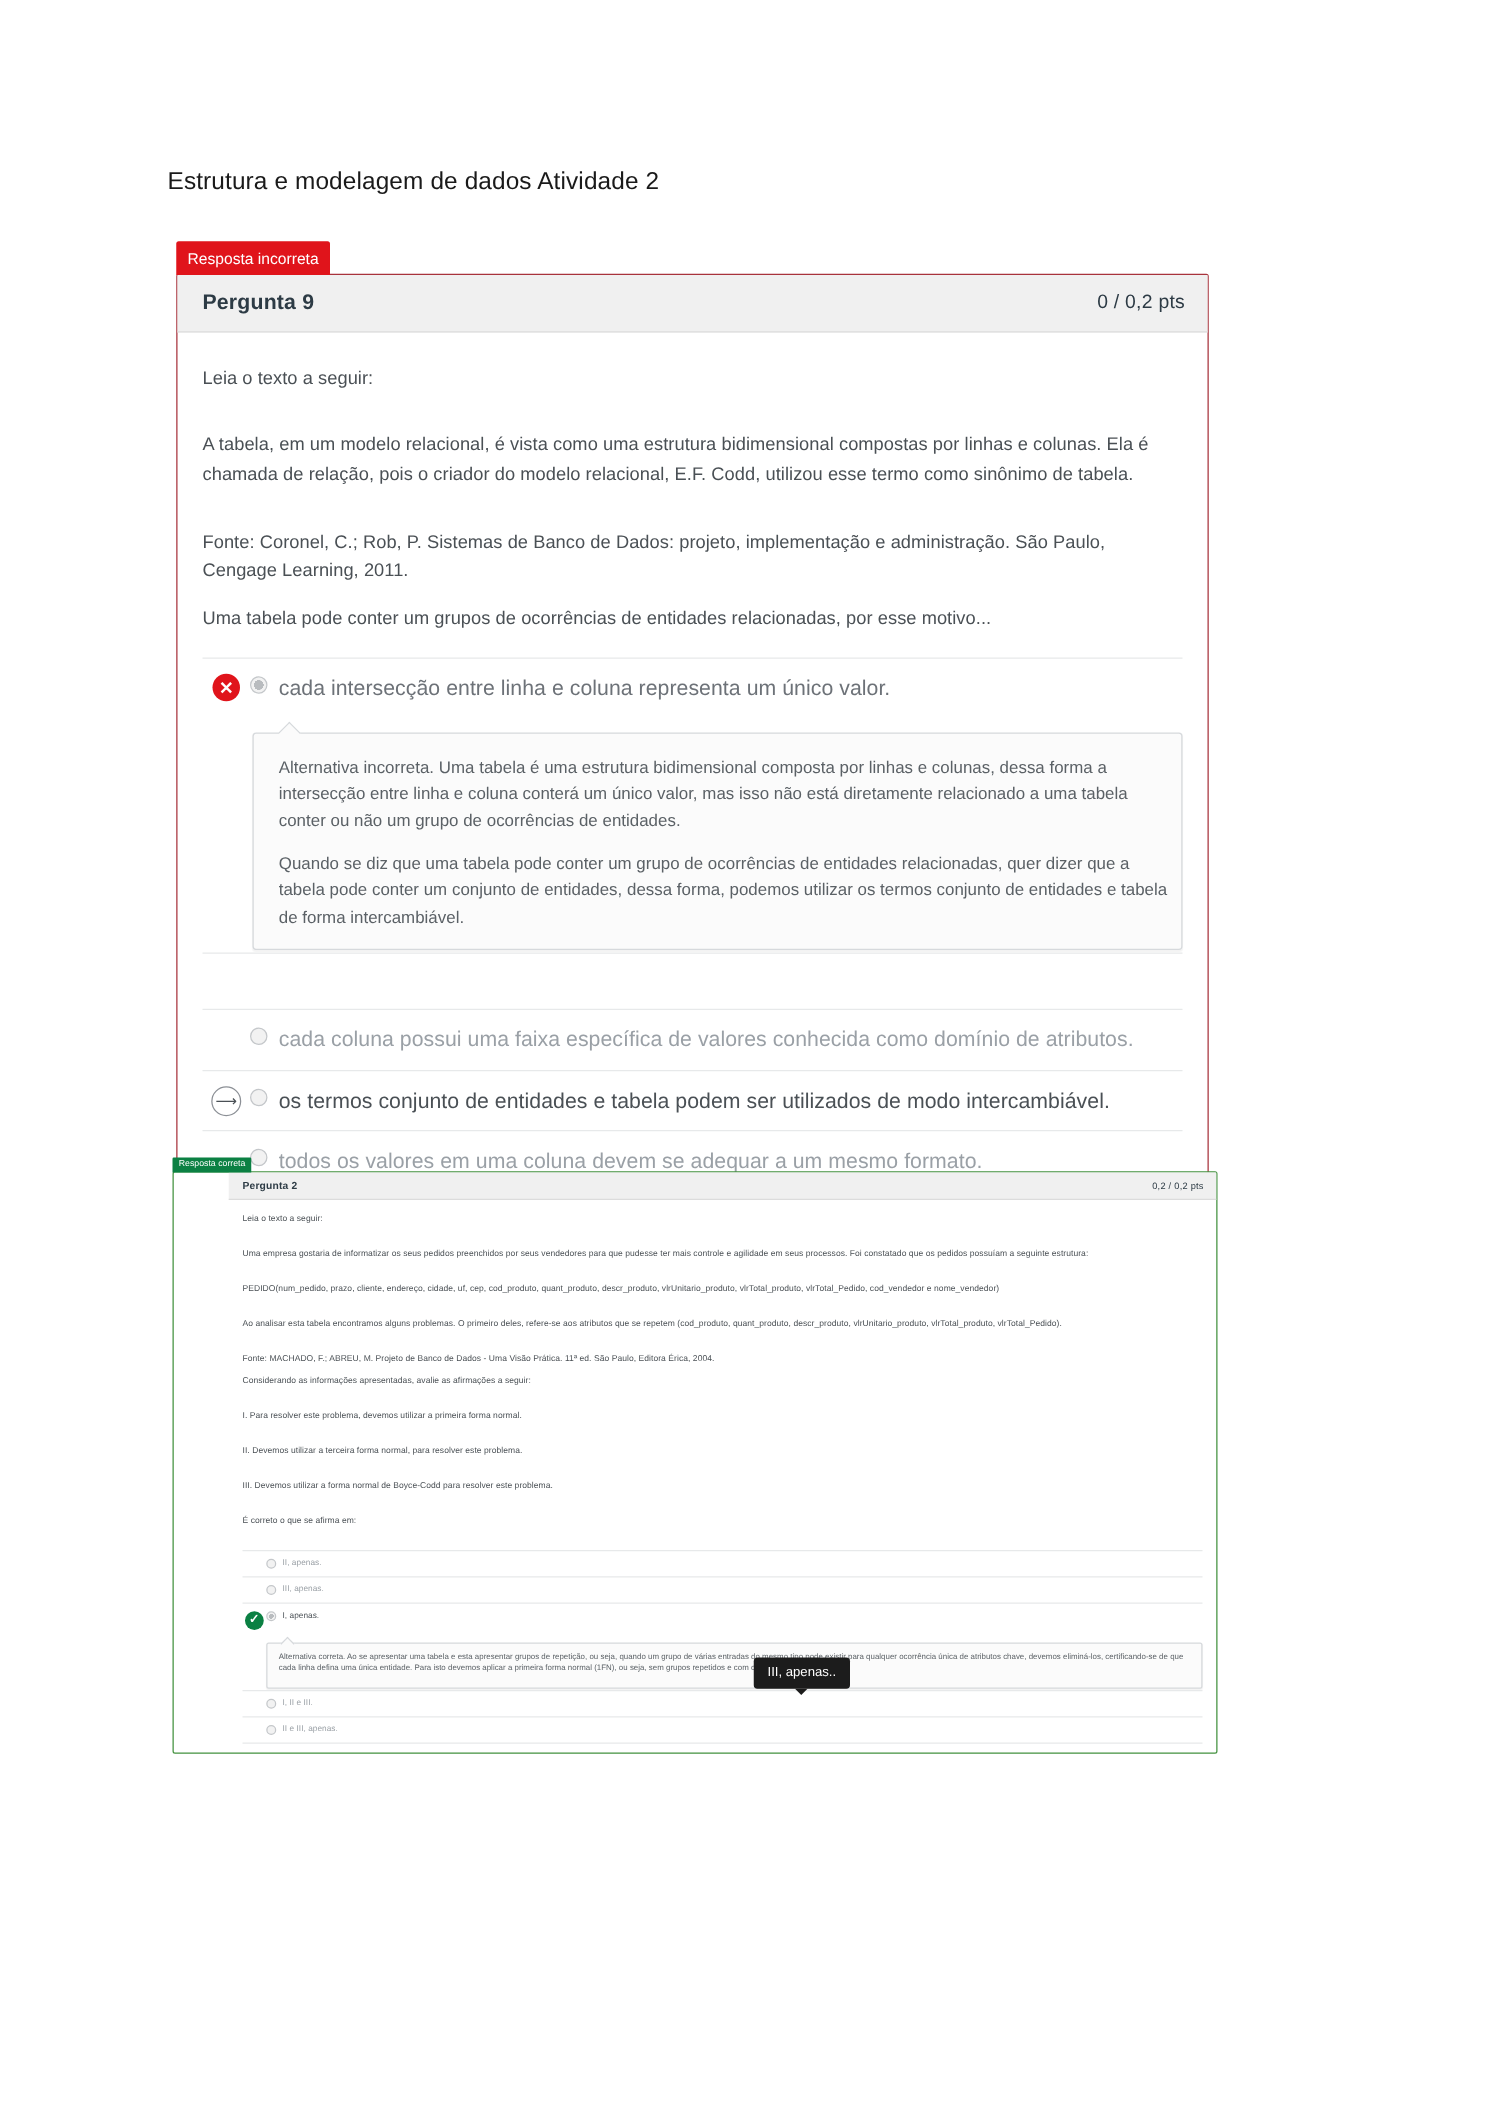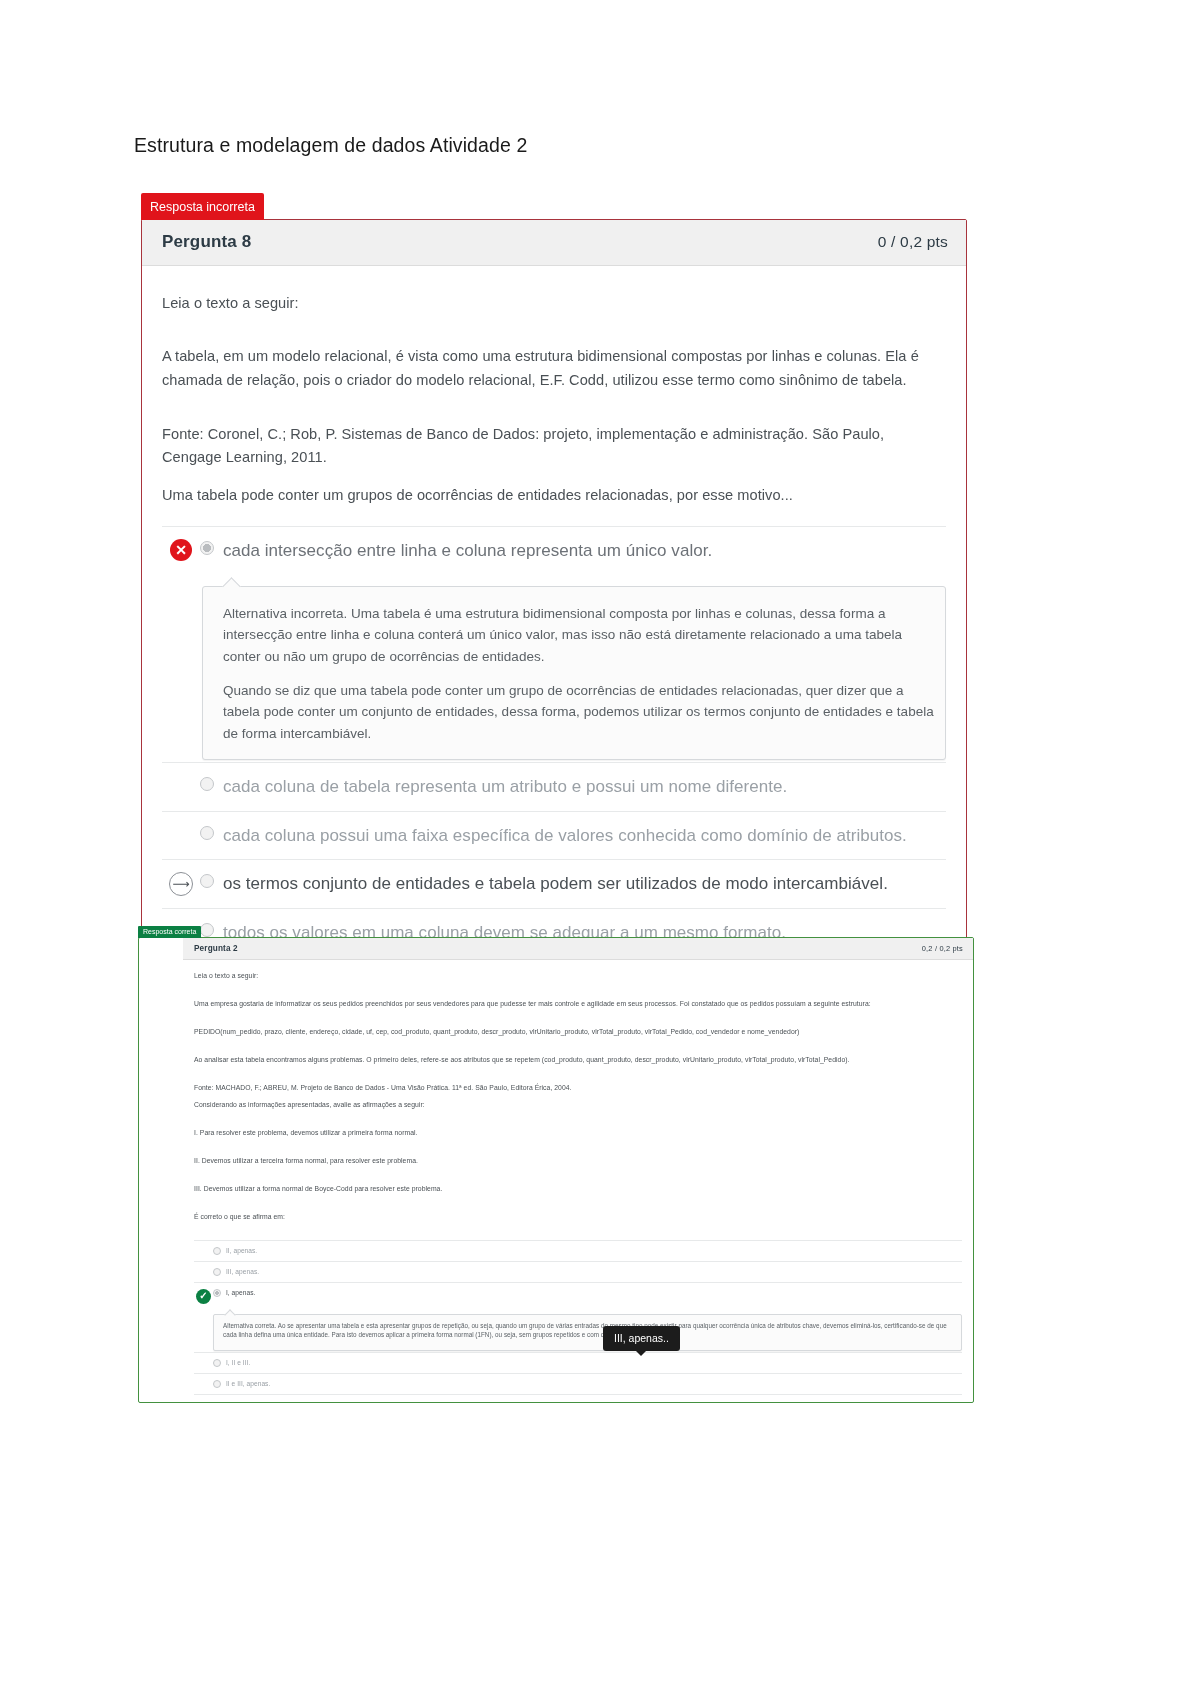--- a/index.html
+++ b/index.html
@@ -283,21 +283,21 @@
 
   <div class="doc-title">Estrutura e modelagem de dados Atividade 2</div>
 
   <div class="q1-wrap">
 
     <div class="flag-tab flag-incorrect">Resposta incorreta</div>
 
     <div class="q-box">
 
       <div class="q-header">
-        <span class="q-title">Pergunta 8</span>
+        <span class="q-title">Pergunta 9</span>
         <span class="q-pts">0 / 0,2 pts</span>
       </div>
 
       <div class="q-body">
 
         <p class="q-text">Leia o texto a seguir:</p>
         <p class="q-text">A tabela, em um modelo relacional, é vista como uma estrutura bidimensional compostas por linhas e colunas. Ela é chamada de relação, pois o criador do modelo relacional, E.F. Codd, utilizou esse termo como sinônimo de tabela.</p>
         <p class="q-text tight">Fonte: Coronel, C.; Rob, P. Sistemas de Banco de Dados: projeto, implementação e administração. São Paulo, Cengage Learning, 2011.</p>
         <p class="q-text last">Uma tabela pode conter um grupos de ocorrências de entidades relacionadas, por esse motivo...</p>
 
@@ -313,24 +313,20 @@
             </div>
           </div>
 
           <div class="feedback">
             <p>Alternativa incorreta. Uma tabela é uma estrutura bidimensional composta por linhas e colunas, dessa forma a intersecção entre linha e coluna conterá um único valor, mas isso não está diretamente relacionado a uma tabela conter ou não um grupo de ocorrências de entidades.</p>
             <p>Quando se diz que uma tabela pode conter um grupo de ocorrências de entidades relacionadas, quer dizer que a tabela pode conter um conjunto de entidades, dessa forma, podemos utilizar os termos conjunto de entidades e tabela de forma intercambiável.</p>
           </div>
 
           <div class="ans-row">
             <div class="ans-marker"></div>
-            <div style="display:flex;align-items:flex-start;flex:1;">
-              <span class="ans-radio"></span>
-              <span class="ans-text dim">cada coluna de tabela representa um atributo e possui um nome diferente.</span>
-            </div>
           </div>
 
           <div class="ans-row">
             <div class="ans-marker"></div>
             <div style="display:flex;align-items:flex-start;flex:1;">
               <span class="ans-radio"></span>
               <span class="ans-text dim">cada coluna possui uma faixa específica de valores conhecida como domínio de atributos.</span>
             </div>
           </div>
 

